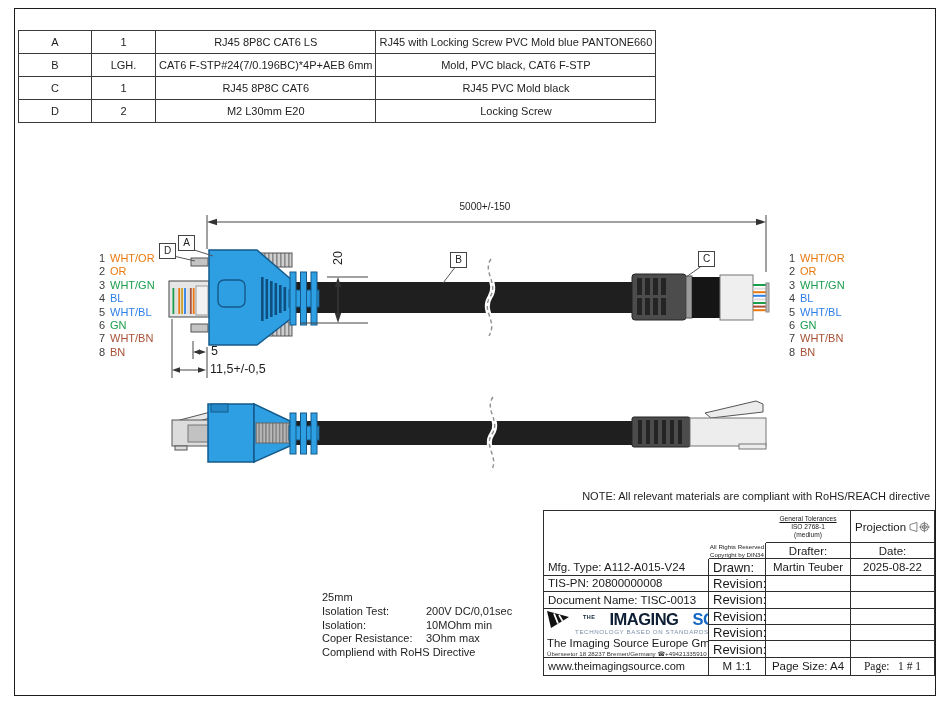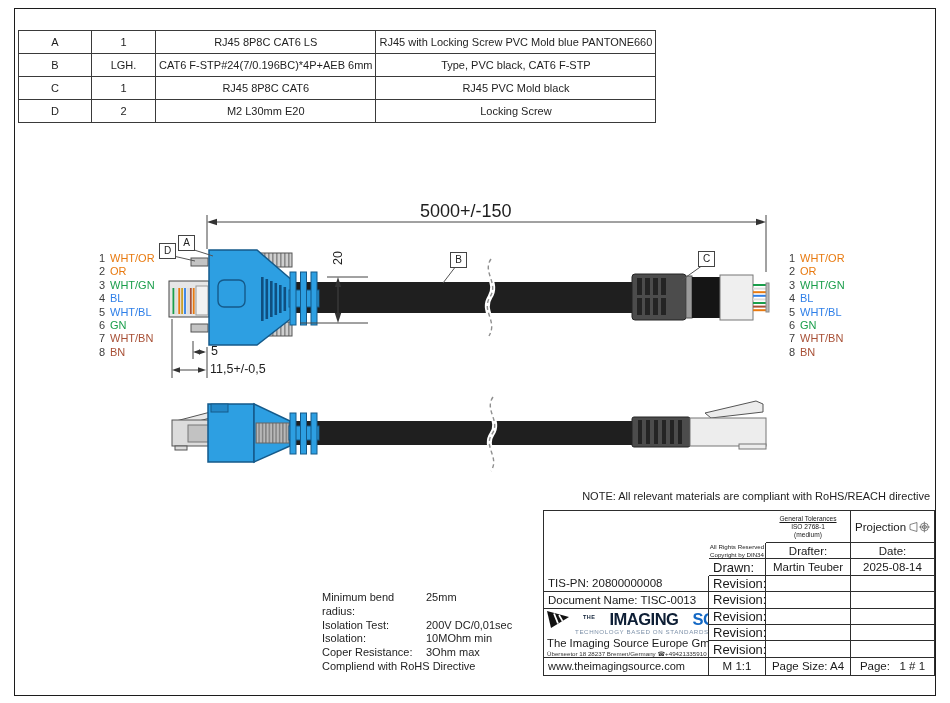--- a/index.html
+++ b/index.html
@@ -69,21 +69,21 @@
     <tr>
       <td>A</td>
       <td>1</td>
       <td>RJ45 8P8C CAT6 LS</td>
       <td>RJ45 with Locking Screw PVC Mold blue PANTONE660</td>
     </tr>
     <tr>
       <td>B</td>
       <td>LGH.</td>
       <td>CAT6 F-STP#24(7/0.196BC)*4P+AEB 6mm</td>
-      <td>Type, PVC black, CAT6 F-STP</td>
+      <td>Mold, PVC black, CAT6 F-STP</td>
     </tr>
     <tr>
       <td>C</td>
       <td>1</td>
       <td>RJ45 8P8C CAT6</td>
       <td>RJ45 PVC Mold black</td>
     </tr>
     <tr>
       <td>D</td>
       <td>2</td>
@@ -222,21 +222,21 @@
       <rect x="654" y="420" width="4" height="24" fill="#242424"></rect>
         <rect x="662" y="420" width="4" height="24" fill="#242424"></rect>
       <rect x="670" y="420" width="4" height="24" fill="#242424"></rect>
         <rect x="678" y="420" width="4" height="24" fill="#242424"></rect>
       <polygon points="705,413 756,401 763,404 763,412 711,418" fill="#ececec" stroke="#555"></polygon>
       <rect x="690" y="418" width="76" height="28" fill="#ededed" stroke="#777"></rect>
       <rect x="739" y="444" width="27" height="5" fill="#ededed" stroke="#777"></rect>
     </g>
   </svg>
 
-  <span class="ov dim" style="left:420px;top:201px;width:130px;text-align:left;font-size:18px;">5000+/-150</span>
+  <span class="ov dim" style="left:420px;top:201px;width:130px;text-align:center;font-size:10px;">5000+/-150</span>
   <span class="ov dim" style="left:325px;top:251px;width:26px;text-align:center;transform:rotate(-90deg);">20</span>
   <span class="ov dim" style="left:211px;top:344px;">5</span>
   <span class="ov dim" style="left:210px;top:362px;">11,5+/-0,5</span>
 
   <span class="callout" style="left:159px;top:243px;">D</span>
   <span class="callout" style="left:178px;top:235px;">A</span>
   <span class="callout" style="left:450px;top:252px;">B</span>
   <span class="callout" style="left:698px;top:251px;">C</span>
 
   <div class="wires" style="left:94px;top:252px;">
@@ -304,21 +304,20 @@
       </div>
     <div class="wrow">
         <span class="wnum">8</span>
         <span style="color: rgb(168, 80, 54);">BN</span>
       </div>
   </div>
 
   <span class="note">NOTE: All relevant materials are compliant with RoHS/REACH directive</span>
   <div class="specs">
     <div class="srow">
-        <span class="slab">Minimum bend radius:</span>
         <span>25mm</span>
       </div>
     <div class="srow">
         <span class="slab">Isolation Test:</span>
         <span>200V DC/0,01sec</span>
       </div>
     <div class="srow">
         <span class="slab">Isolation:</span>
         <span>10MOhm min</span>
       </div>
@@ -348,23 +347,24 @@
       </svg>
     </div>
 
     <div class="tc rights-cell" style="grid-row:2;grid-column:2;">
       <span>All Rights Reserved</span>
       <span>Copyright by DIN34</span>
     </div>
     <div class="tc center" style="grid-row:2;grid-column:3;">Drafter:</div>
     <div class="tc center nr" style="grid-row:2;grid-column:4;">Date:</div>
 
+    <div class="tc" style="grid-row:3;grid-column:1;">Mfg. Type: A112-A015-V24</div>
     <div class="tc small" style="grid-row:3;grid-column:2;">Drawn:</div>
     <div class="tc center" style="grid-row:3;grid-column:3;">Martin Teuber</div>
-    <div class="tc center nr" style="grid-row:3;grid-column:4;">2025-08-14</div>
+    <div class="tc center nr" style="grid-row:3;grid-column:4;">2025-08-22</div>
 
     <div class="tc" style="grid-row:4;grid-column:1;">TIS-PN: 20800000008</div>
     <div class="tc small" style="grid-row:4;grid-column:2;">Revision:</div>
     <div class="tc" style="grid-row:4;grid-column:3;"></div>
     <div class="tc nr" style="grid-row:4;grid-column:4;"></div>
 
     <div class="tc" style="grid-row:5;grid-column:1;text-align:right;">Document Name: TISC-0013</div>
     <div class="tc small" style="grid-row:5;grid-column:2;">Revision:</div>
     <div class="tc" style="grid-row:5;grid-column:3;"></div>
     <div class="tc nr" style="grid-row:5;grid-column:4;"></div>
@@ -390,15 +390,15 @@
     <div class="tc small" style="grid-row:7;grid-column:2;">Revision:</div>
     <div class="tc" style="grid-row:7;grid-column:3;"></div>
     <div class="tc nr" style="grid-row:7;grid-column:4;"></div>
     <div class="tc small" style="grid-row:8;grid-column:2;">Revision:</div>
     <div class="tc" style="grid-row:8;grid-column:3;"></div>
     <div class="tc nr" style="grid-row:8;grid-column:4;"></div>
 
     <div class="tc nb" style="grid-row:9;grid-column:1;font-size:11px;">www.theimagingsource.com</div>
     <div class="tc center nb" style="grid-row:9;grid-column:2;">M 1:1</div>
     <div class="tc center nb" style="grid-row:9;grid-column:3;">Page Size: A4</div>
-    <div class="tc center nb nr pre" style="grid-row:9;grid-column:4;">Page:   1 # 1</div>
+    <div class="tc center nb nr pre" style="grid-row:9;grid-column:4;font-family:Liberation Serif, serif;">Page:   1 # 1</div>
   </div>
 </div>
 
 </body></html>

